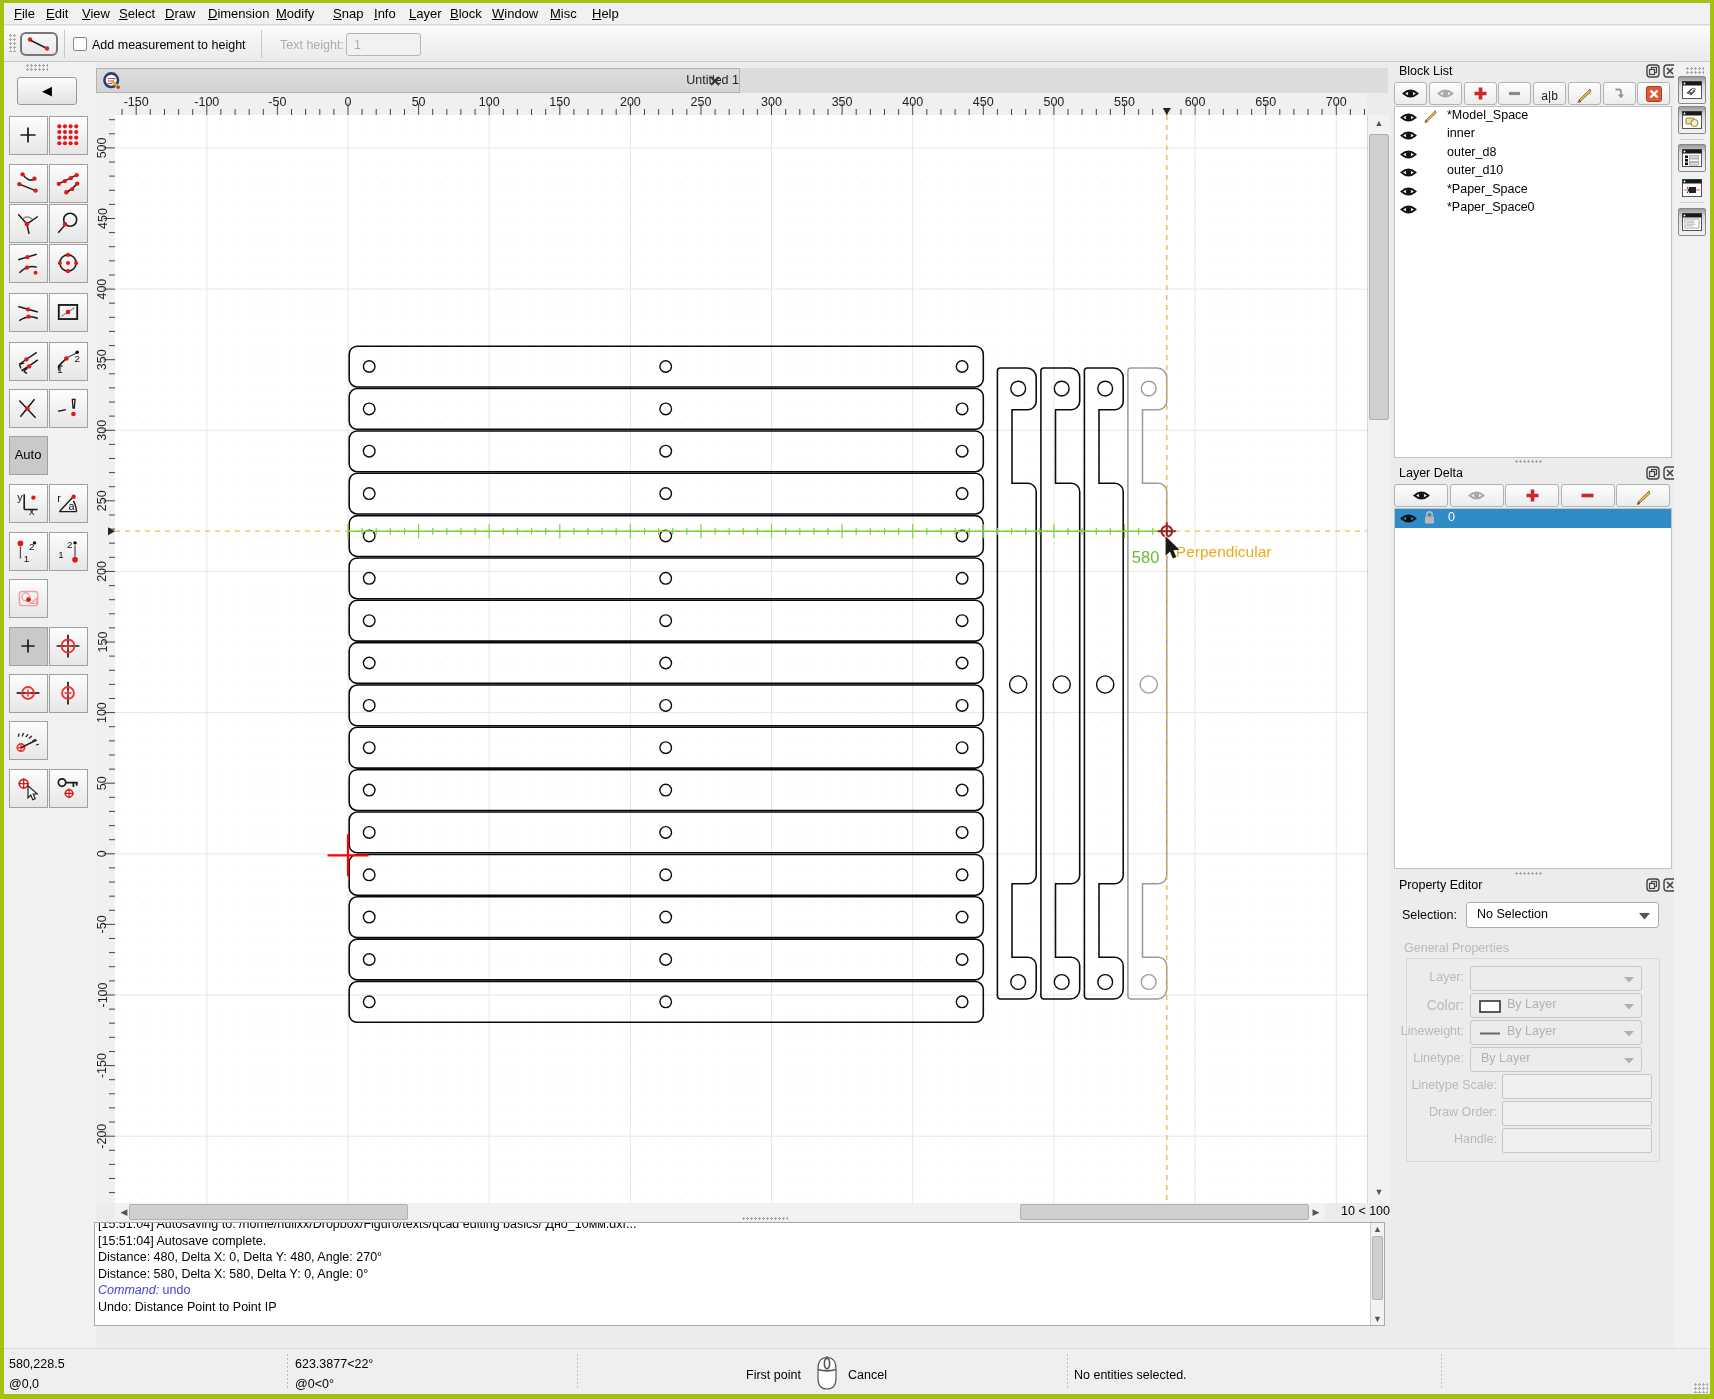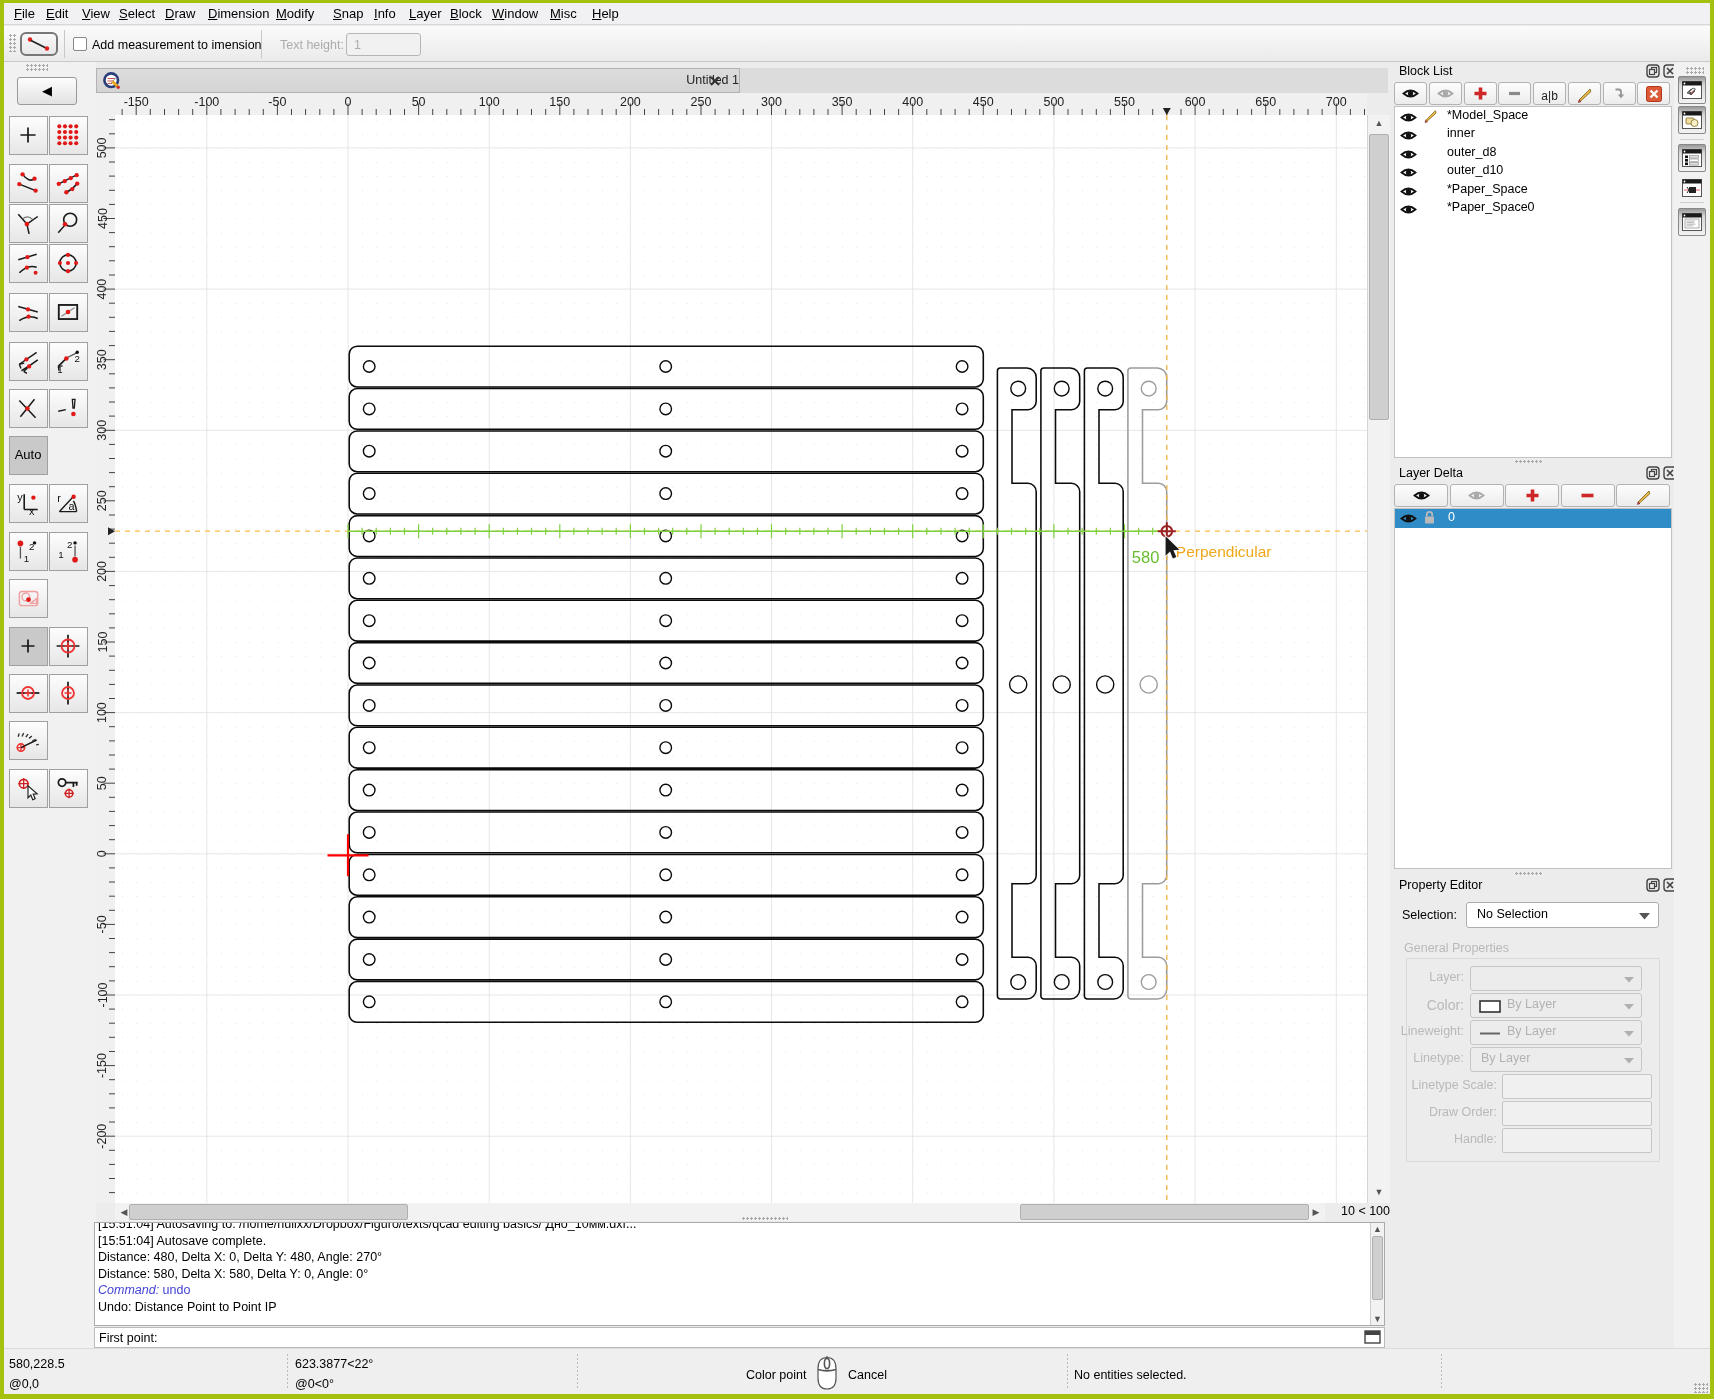--- a/index.html
+++ b/index.html
@@ -58,21 +58,21 @@
     </div>
 <div class="ab toolbar">
       <div class="ab grip" style="left:5px;top:8px;width:8px;height:18px"></div>
       <div class="ab tbtn" style="left:16px;top:6px;width:38px;height:24px"><svg width="34" height="20">
           <circle cx="8" cy="5.5" r="2.2" fill="#e02020"></circle>
           <line x1="9" y1="6.5" x2="24" y2="14" stroke="#222" stroke-width="1.6"></line>
           <circle cx="25" cy="14.5" r="2.2" fill="#e02020"></circle>
         </svg></div>
       <div class="ab sep" style="left:60px;top:4px;height:28px"></div>
       <div class="ab cb" style="left:69px;top:11px"></div>
-      <span class="ab" style="left:88px;top:12px;font-size:12.5px">Add measurement to imension</span>
+      <span class="ab" style="left:88px;top:12px;font-size:12.5px">Add measurement to height</span>
       <div class="ab sep" style="left:257px;top:4px;height:28px"></div>
       <span class="ab dis" style="left:276px;top:12px;font-size:12.5px">Text height:</span>
       <div class="ab inp" style="left:342px;top:7px;width:75px;height:23px">
         <span class="dis" style="position:absolute;left:7px;top:4px;font-size:12.5px">1</span>
       </div>
     </div>
 <div class="ab ldock"></div>
 <div class="ab grip" style="left:26px;top:64px;width:22px;height:8px"></div>
 <div class="ab" style="left:17px;top:77px;width:60px;height:28px;background:linear-gradient(#fdfdfd,#e2e2e2);border:1px solid #999;border-radius:3px;text-align:center;font-size:13px;padding-top:5px">◀</div>
 <div class="sbtn" style="left:8.5px;top:116px;text-align:center;padding-top:5px"><svg width="26" height="26" viewBox="0 0 24 24">
@@ -605,27 +605,20 @@
     <span class="ab" style="left:1341px;top:1204px;font-size:12.5px">10 &lt; 100</span>
 <div class="ab grip" style="left:742px;top:1217px;width:46px;height:4px"></div>
     <div class="ab" style="left:94px;top:1222px;width:1291px;height:104px;background:#fff;border:1px solid #aaa;overflow:hidden">
       <div class="con" style="position:absolute;left:3px;top:-7px">[15:51:04] Autosaving to: /home/nullxx/Dropbox/Figuro/texts/qcad editing basics/ Дно_10мм.dxf...<br>[15:51:04] Autosave complete.<br><span class="blue">Distance: 480, Delta X: 0, Delta Y: 480, Angle: 270°</span><br><span class="blue">Distance: 580, Delta X: 580, Delta Y: 0, Angle: 0°</span><br><span class="indigo"><i>Command:</i> undo</span><br>Undo: Distance Point to Point IP</div>
       <div class="scroll" style="position:absolute;right:0;top:0;width:14px;height:102px;border-left:1px solid #ccc">
         <div class="arr" style="left:0;top:1px;width:13px">▲</div>
         <div class="arr" style="left:0;top:91px;width:13px">▼</div>
         <div class="thumb" style="left:1px;top:13px;width:11px;height:64px"></div>
       </div>
     </div>
-    <div class="ab" style="left:94px;top:1327px;width:1291px;height:21px;background:#fff;border:1px solid #bbb">
-      <span style="position:absolute;left:4px;top:3px;font-size:12.5px">First point:</span>
-      <svg style="position:absolute;right:3px;top:1px" width="17" height="16">
-        <rect x="1" y="2" width="15" height="12" fill="#fff" stroke="#444" stroke-width="1.4"></rect>
-        <rect x="1" y="2" width="15" height="4" fill="#444"></rect>
-      </svg>
-    </div>
 <div class="ab" style="left:1393px;top:62px;width:281px;height:1286px;background:#ececec"></div>
     <span class="ab panel-title" style="left:1399px;top:64px">Block List</span>
     <svg class="ab" style="left:1646px;top:64px" width="14" height="14" viewBox="0 0 14 14">
       <rect x="1" y="1" width="12" height="12" rx="3" fill="none" stroke="#444" stroke-width="1.4"></rect>
       <rect x="5.5" y="3.5" width="5" height="5" fill="none" stroke="#444" stroke-width="1.2"></rect>
       <rect x="3.5" y="5.5" width="5" height="5" fill="#ececec" stroke="#444" stroke-width="1.2"></rect>
     </svg>
     <svg class="ab" style="left:1663px;top:64px" width="14" height="14" viewBox="0 0 14 14">
       <rect x="1" y="1" width="12" height="12" rx="3" fill="none" stroke="#444" stroke-width="1.4"></rect>
       <path d="M4 4 L10 10 M10 4 L4 10" stroke="#444" stroke-width="1.7"></path>
@@ -836,21 +829,21 @@
         <rect x="3" y="6" width="14" height="9" fill="#fdfdfd" stroke="#888" stroke-width="0.7"></rect>
         <path d="M4.5 8 H13 M4.5 9.6 H12 M4.5 11.2 H13.5 M4.5 12.8 H11" stroke="#999" stroke-width="0.7"></path>
       </svg></div>
 <div class="ab statusbar">
       <span class="ab" style="left:5px;top:8px">580,228.5</span>
       <span class="ab" style="left:5px;top:28px">@0,0</span>
       <div class="vsep" style="left:283px"></div>
       <span class="ab" style="left:291px;top:8px">623.3877&lt;22°</span>
       <span class="ab" style="left:291px;top:28px">@0&lt;0°</span>
       <div class="vsep" style="left:573px"></div>
-      <span class="ab" style="left:742px;top:19px">Color point</span>
+      <span class="ab" style="left:742px;top:19px">First point</span>
       <span class="ab" style="left:812px;top:6px"><svg width="22" height="36" viewBox="0 0 22 36">
           <path d="M2 14 Q2 2.5 11 2.5 Q20 2.5 20 14 V23 Q20 34 11 34 Q2 34 2 23 Z" fill="#fff" stroke="#555" stroke-width="1.2"></path>
           <path d="M2 14.5 Q11 17 20 14.5" fill="none" stroke="#555" stroke-width="1.8"></path>
           <ellipse cx="11" cy="8.5" rx="2.6" ry="5" fill="#fff" stroke="#555" stroke-width="1.6"></ellipse>
           <path d="M11 1 V3.5" stroke="#555" stroke-width="1.2"></path>
         </svg></span>
       <span class="ab" style="left:844px;top:19px">Cancel</span>
       <div class="vsep" style="left:1063px"></div>
       <span class="ab" style="left:1070px;top:19px">No entities selected.</span>
       <div class="vsep" style="left:1437px"></div>

